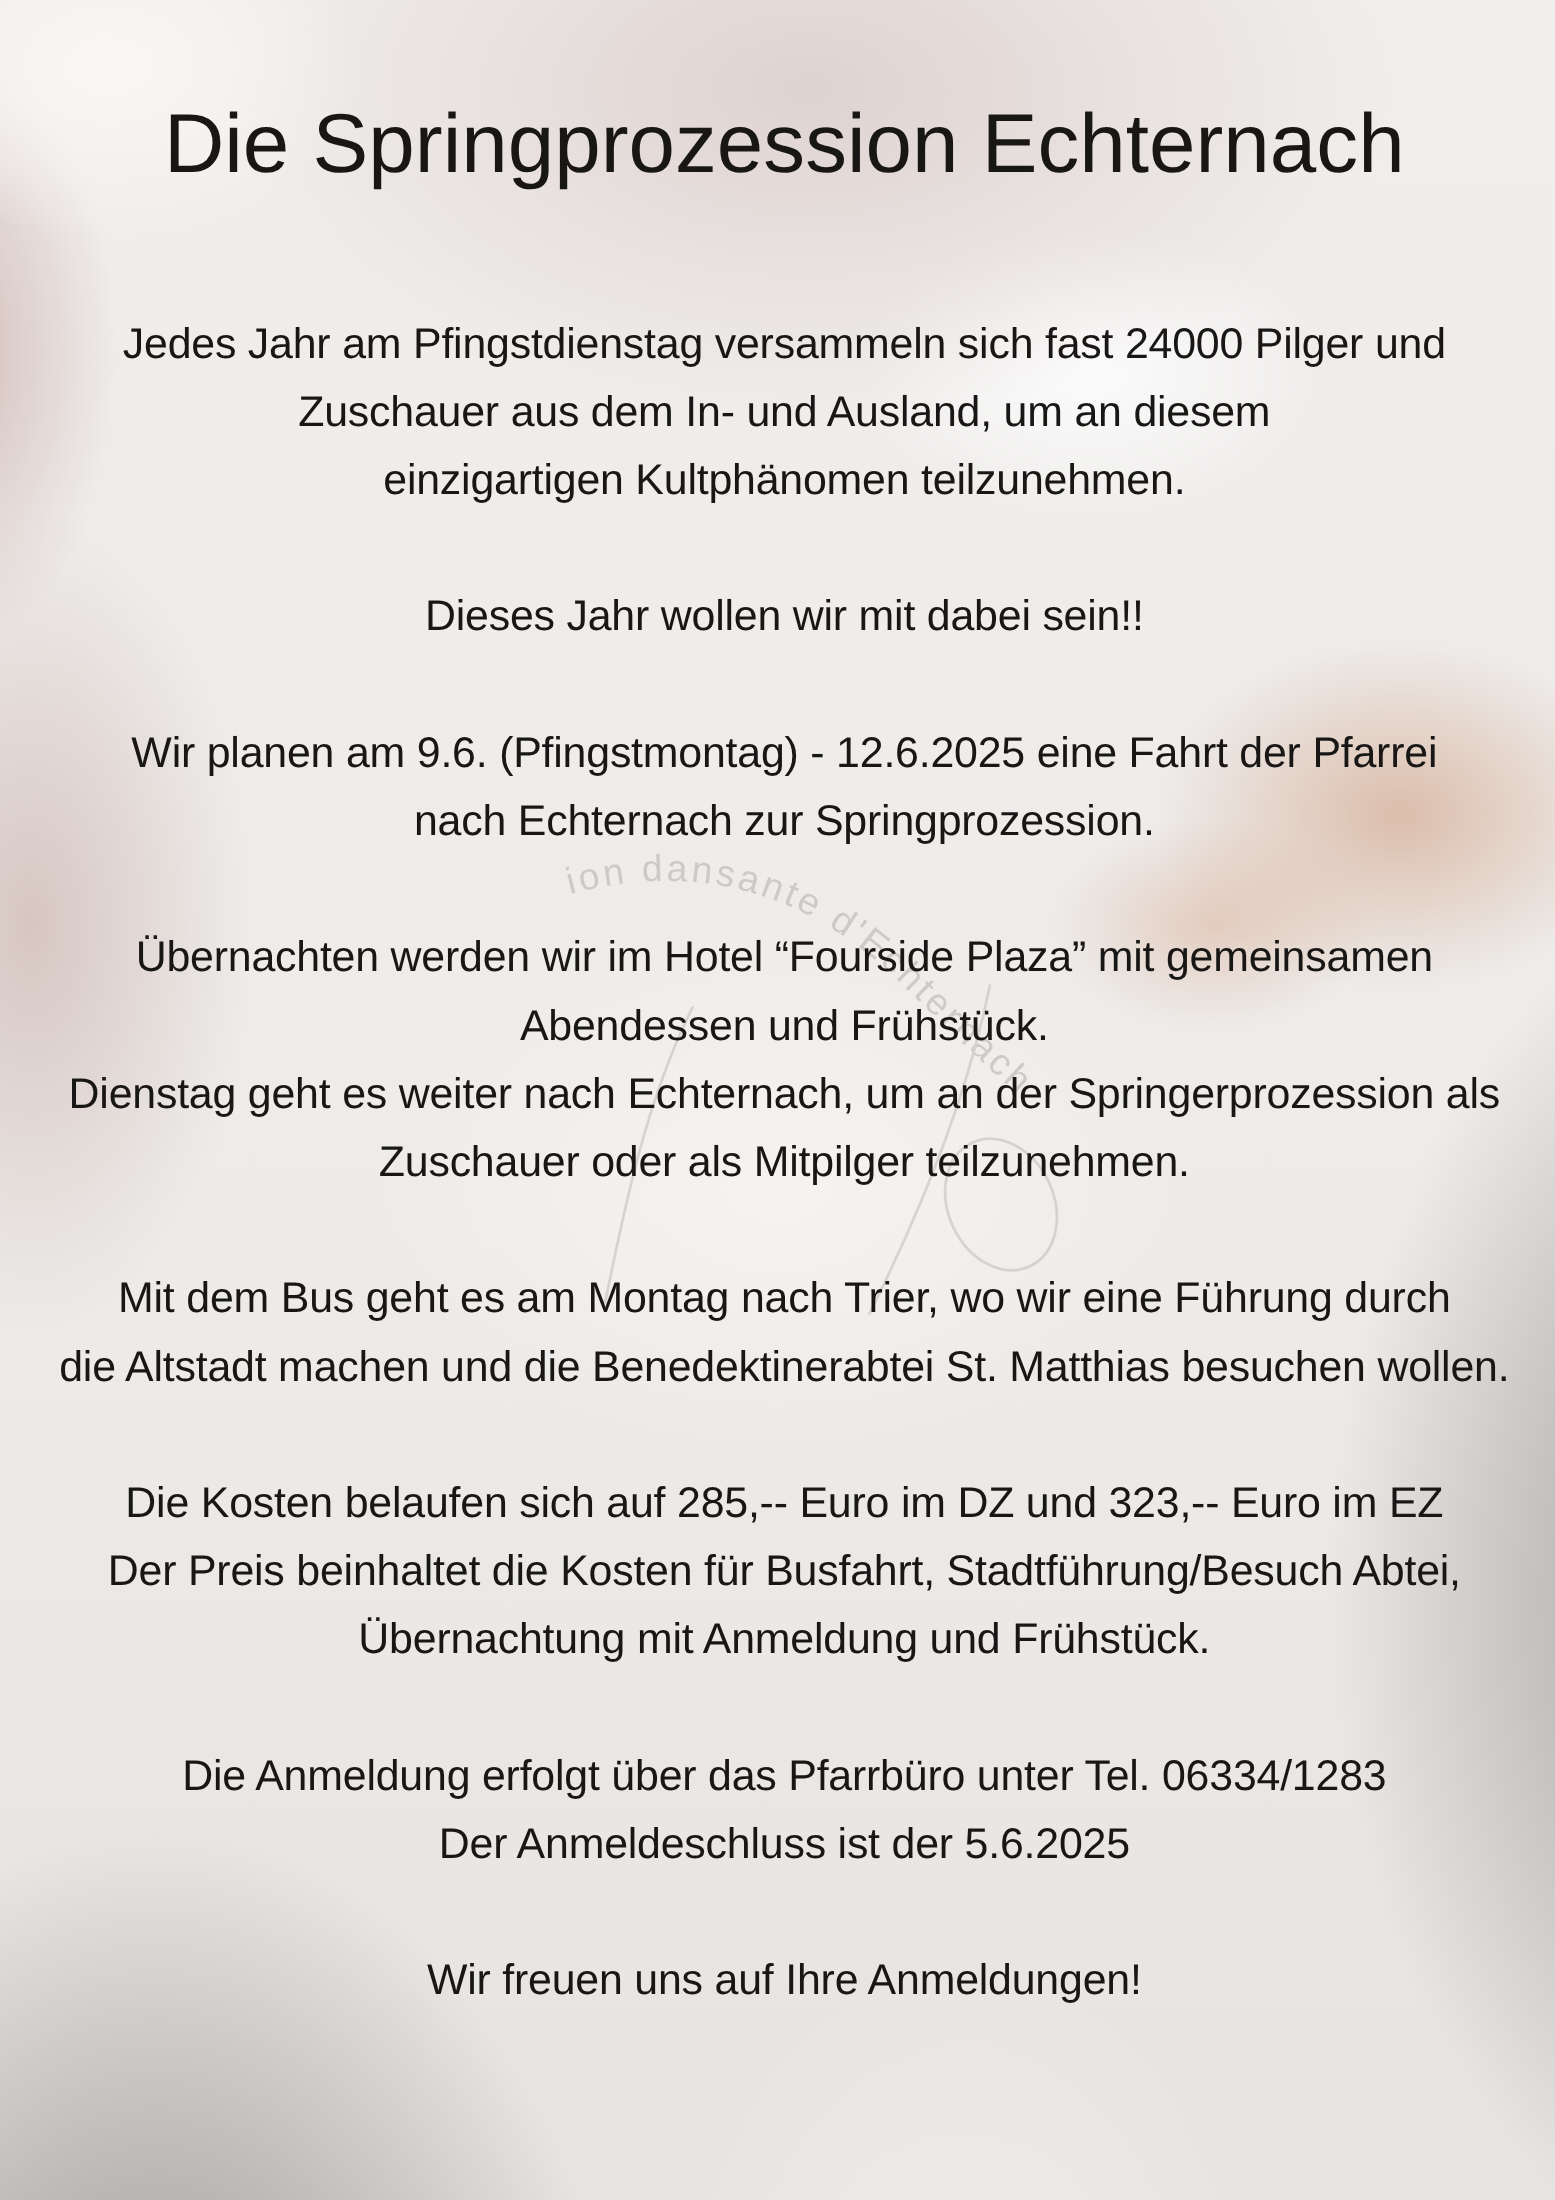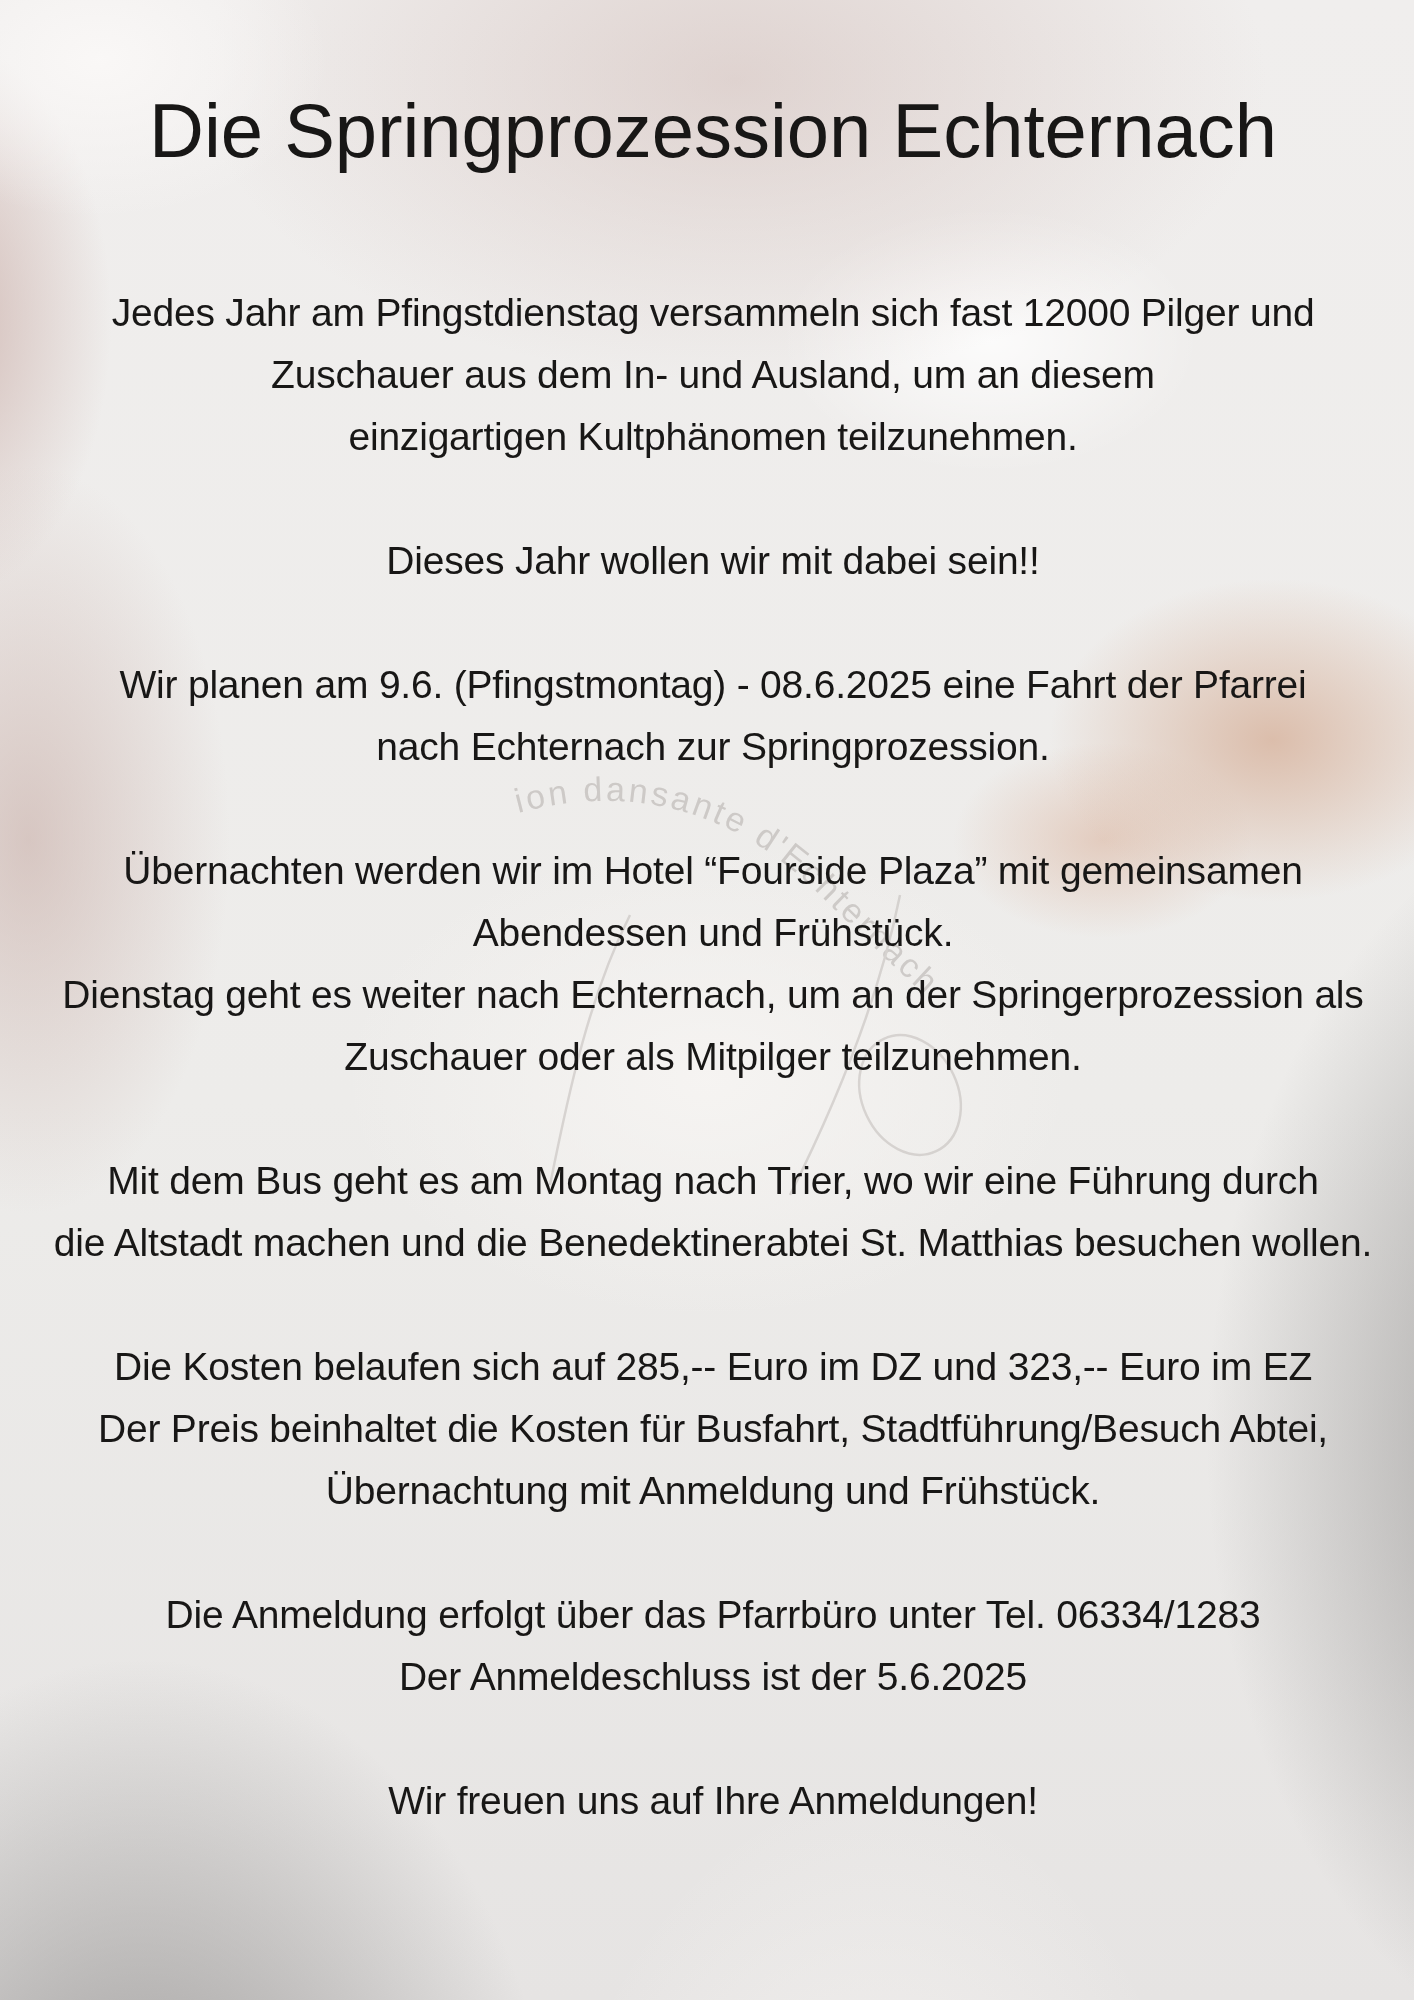--- a/index.html
+++ b/index.html
@@ -110,25 +110,25 @@
     </text>
     <path class="sketch" d="M 150,150 C 110,230 90,320 70,420"></path>
     <path class="sketch" d="M 420,130 C 400,230 360,330 310,430"></path>
     <ellipse class="sketch" cx="430" cy="330" rx="48" ry="62" transform="rotate(-25 430 330)"></ellipse>
   </svg>
 
   <main class="content">
     <h1 class="title">Die Springprozession Echternach</h1>
 
     <div class="body-copy">
-      <p class="para">Jedes Jahr am Pfingstdienstag versammeln sich fast 12000 Pilger und
+      <p class="para">Jedes Jahr am Pfingstdienstag versammeln sich fast 24000 Pilger und
 Zuschauer aus dem In- und Ausland, um an diesem
 einzigartigen Kultphänomen teilzunehmen.</p>
       <p class="para">Dieses Jahr wollen wir mit dabei sein!!</p>
-      <p class="para">Wir planen am 9.6. (Pfingstmontag) - 08.6.2025 eine Fahrt der Pfarrei
+      <p class="para">Wir planen am 9.6. (Pfingstmontag) - 12.6.2025 eine Fahrt der Pfarrei
 nach Echternach zur Springprozession.</p>
       <p class="para">Übernachten werden wir im Hotel “Fourside Plaza” mit gemeinsamen
 Abendessen und Frühstück.
 Dienstag geht es weiter nach Echternach, um an der Springerprozession als
 Zuschauer oder als Mitpilger teilzunehmen.</p>
       <p class="para">Mit dem Bus geht es am Montag nach Trier, wo wir eine Führung durch
 die Altstadt machen und die Benedektinerabtei St. Matthias besuchen wollen.</p>
       <p class="para">Die Kosten belaufen sich auf 285,-- Euro im DZ und 323,-- Euro im EZ
 Der Preis beinhaltet die Kosten für Busfahrt, Stadtführung/Besuch Abtei,
 Übernachtung mit Anmeldung und Frühstück.</p>

